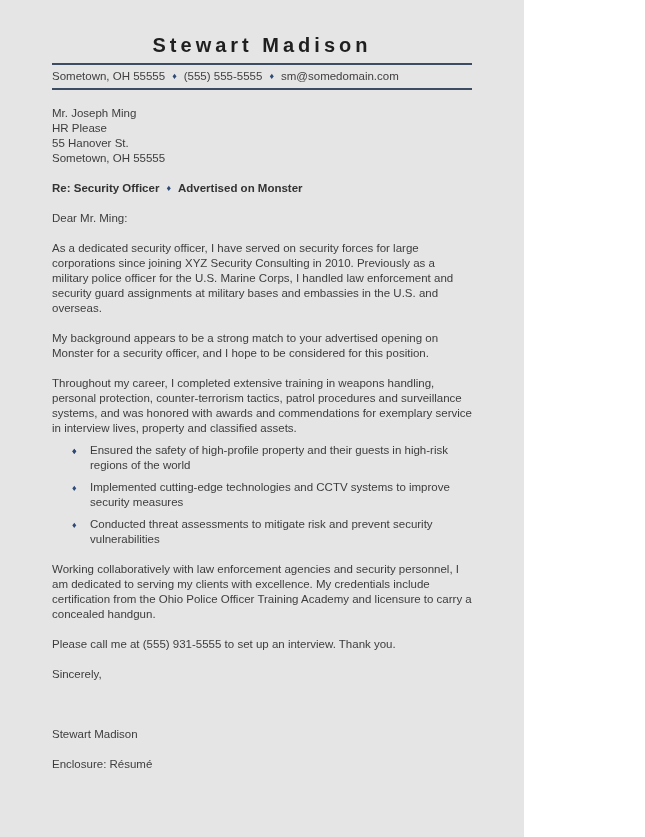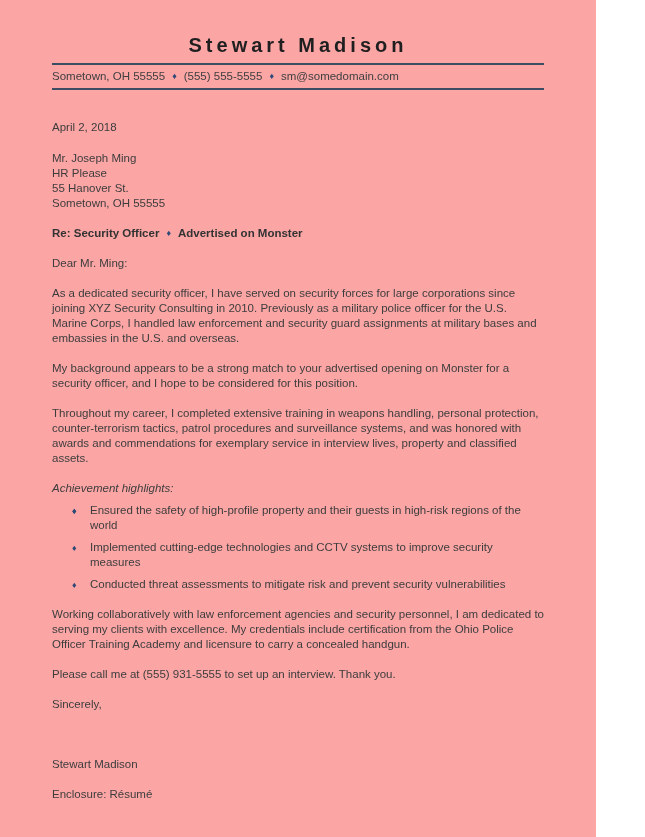--- a/index.html
+++ b/index.html
@@ -4,23 +4,23 @@
 <style>
   :root {
     --title: #1f1f1f;
     --rule: #3c4c63;
     --accent: #2e4a77;
     --text: #3d3d3d;
   }
   * { box-sizing: border-box; }
   html, body { margin: 0; padding: 0; background: #ffffff; }
   .page {
-    width: 596px;
+    width: 524px;
     height: 837px;
-    background: #fca5a5;
+    background: #e5e5e5;
     font-family: "Liberation Sans", "DejaVu Sans", sans-serif;
     color: var(--text);
     overflow: hidden;
     position: relative;
   }
   
   .letterhead { padding-top: 34px; }
   .letterhead-name {
     margin: 0;
     text-align: center;
@@ -87,40 +87,38 @@
 
   <header class="letterhead">
     <h1 class="letterhead-name">Stewart Madison</h1>
     <div class="contact-bar">
       <span>Sometown, OH 55555</span><span class="diamond">♦</span><span>(555) 555-5555</span><span class="diamond">♦</span><span>sm@somedomain.com</span>
     </div>
   </header>
 
   <main class="content">
 
-    <p class="date">April 2, 2018</p>
 
     <div class="recipient">
       <div>Mr. Joseph Ming</div>
       <div>HR Please</div>
       <div>55 Hanover St.</div>
       <div>Sometown, OH 55555</div>
     </div>
 
     <p class="subject">
       <span>Re: Security Officer</span><span class="diamond">♦</span><span>Advertised on Monster</span>
     </p>
 
     <p>Dear Mr. Ming:</p>
 
     <p>As a dedicated security officer, I have served on security forces for large corporations since joining XYZ Security Consulting in 2010. Previously as a military police officer for the U.S. Marine Corps, I handled law enforcement and security guard assignments at military bases and embassies in the U.S. and overseas.</p>
     <p>My background appears to be a strong match to your advertised opening on Monster for a security officer, and I hope to be considered for this position.</p>
     <p>Throughout my career, I completed extensive training in weapons handling, personal protection, counter-terrorism tactics, patrol procedures and surveillance systems, and was honored with awards and commendations for exemplary service in interview lives, property and classified assets.</p>
 
-    <p class="highlights">Achievement highlights:</p>
 
     <ul class="bullets">
       <li>
         <span class="bullet-diamond">♦</span>
       </li>
       <li>
         <span class="bullet-diamond">♦</span>
         <span>Ensured the safety of high-profile property and their guests in high-risk regions of the world</span>
       </li>
       <li>

